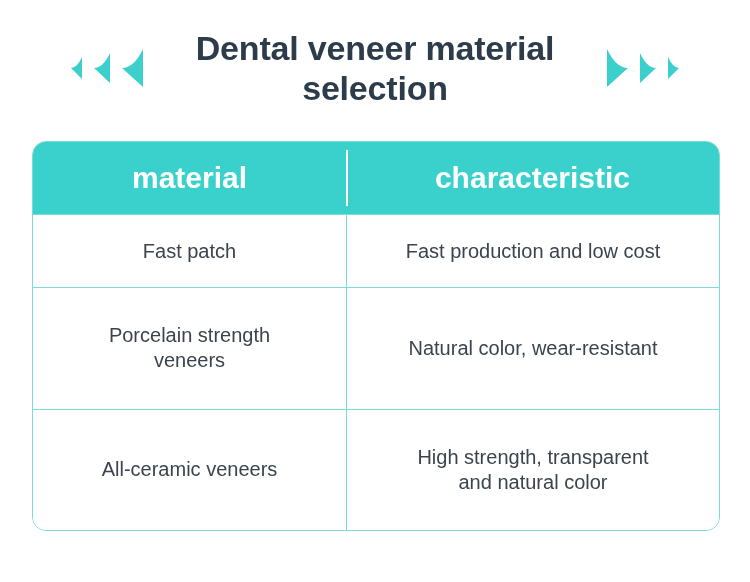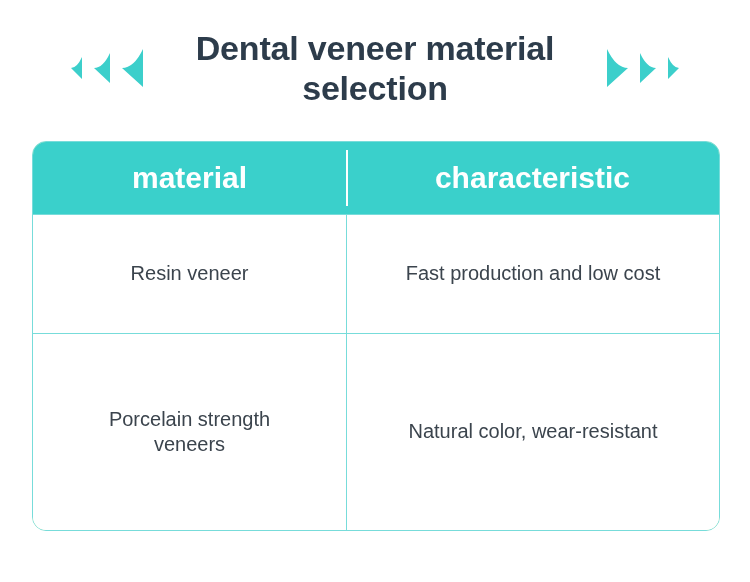--- a/index.html
+++ b/index.html
@@ -172,25 +172,30 @@
         <col class="c2">
       </colgroup>
       <thead>
         <tr>
           <th class="col-1">material</th>
           <th class="col-2">characteristic</th>
         </tr>
       </thead>
       <tbody>
         <tr>
-          <td class="col-1">Resin veneer</td>
+          <td class="col-1">Fast patch</td>
           <td class="col-2">Fast production and low cost</td>
         </tr>
         <tr>
           <td class="col-1">Porcelain strength
 veneers</td>
           <td class="col-2">Natural color, wear-resistant</td>
         </tr>
+        <tr>
+          <td class="col-1">All-ceramic veneers</td>
+          <td class="col-2">High strength, transparent
+and natural color</td>
+        </tr>
       </tbody>
     </table>
   </div>
 
 </div>
 
 </body></html>

